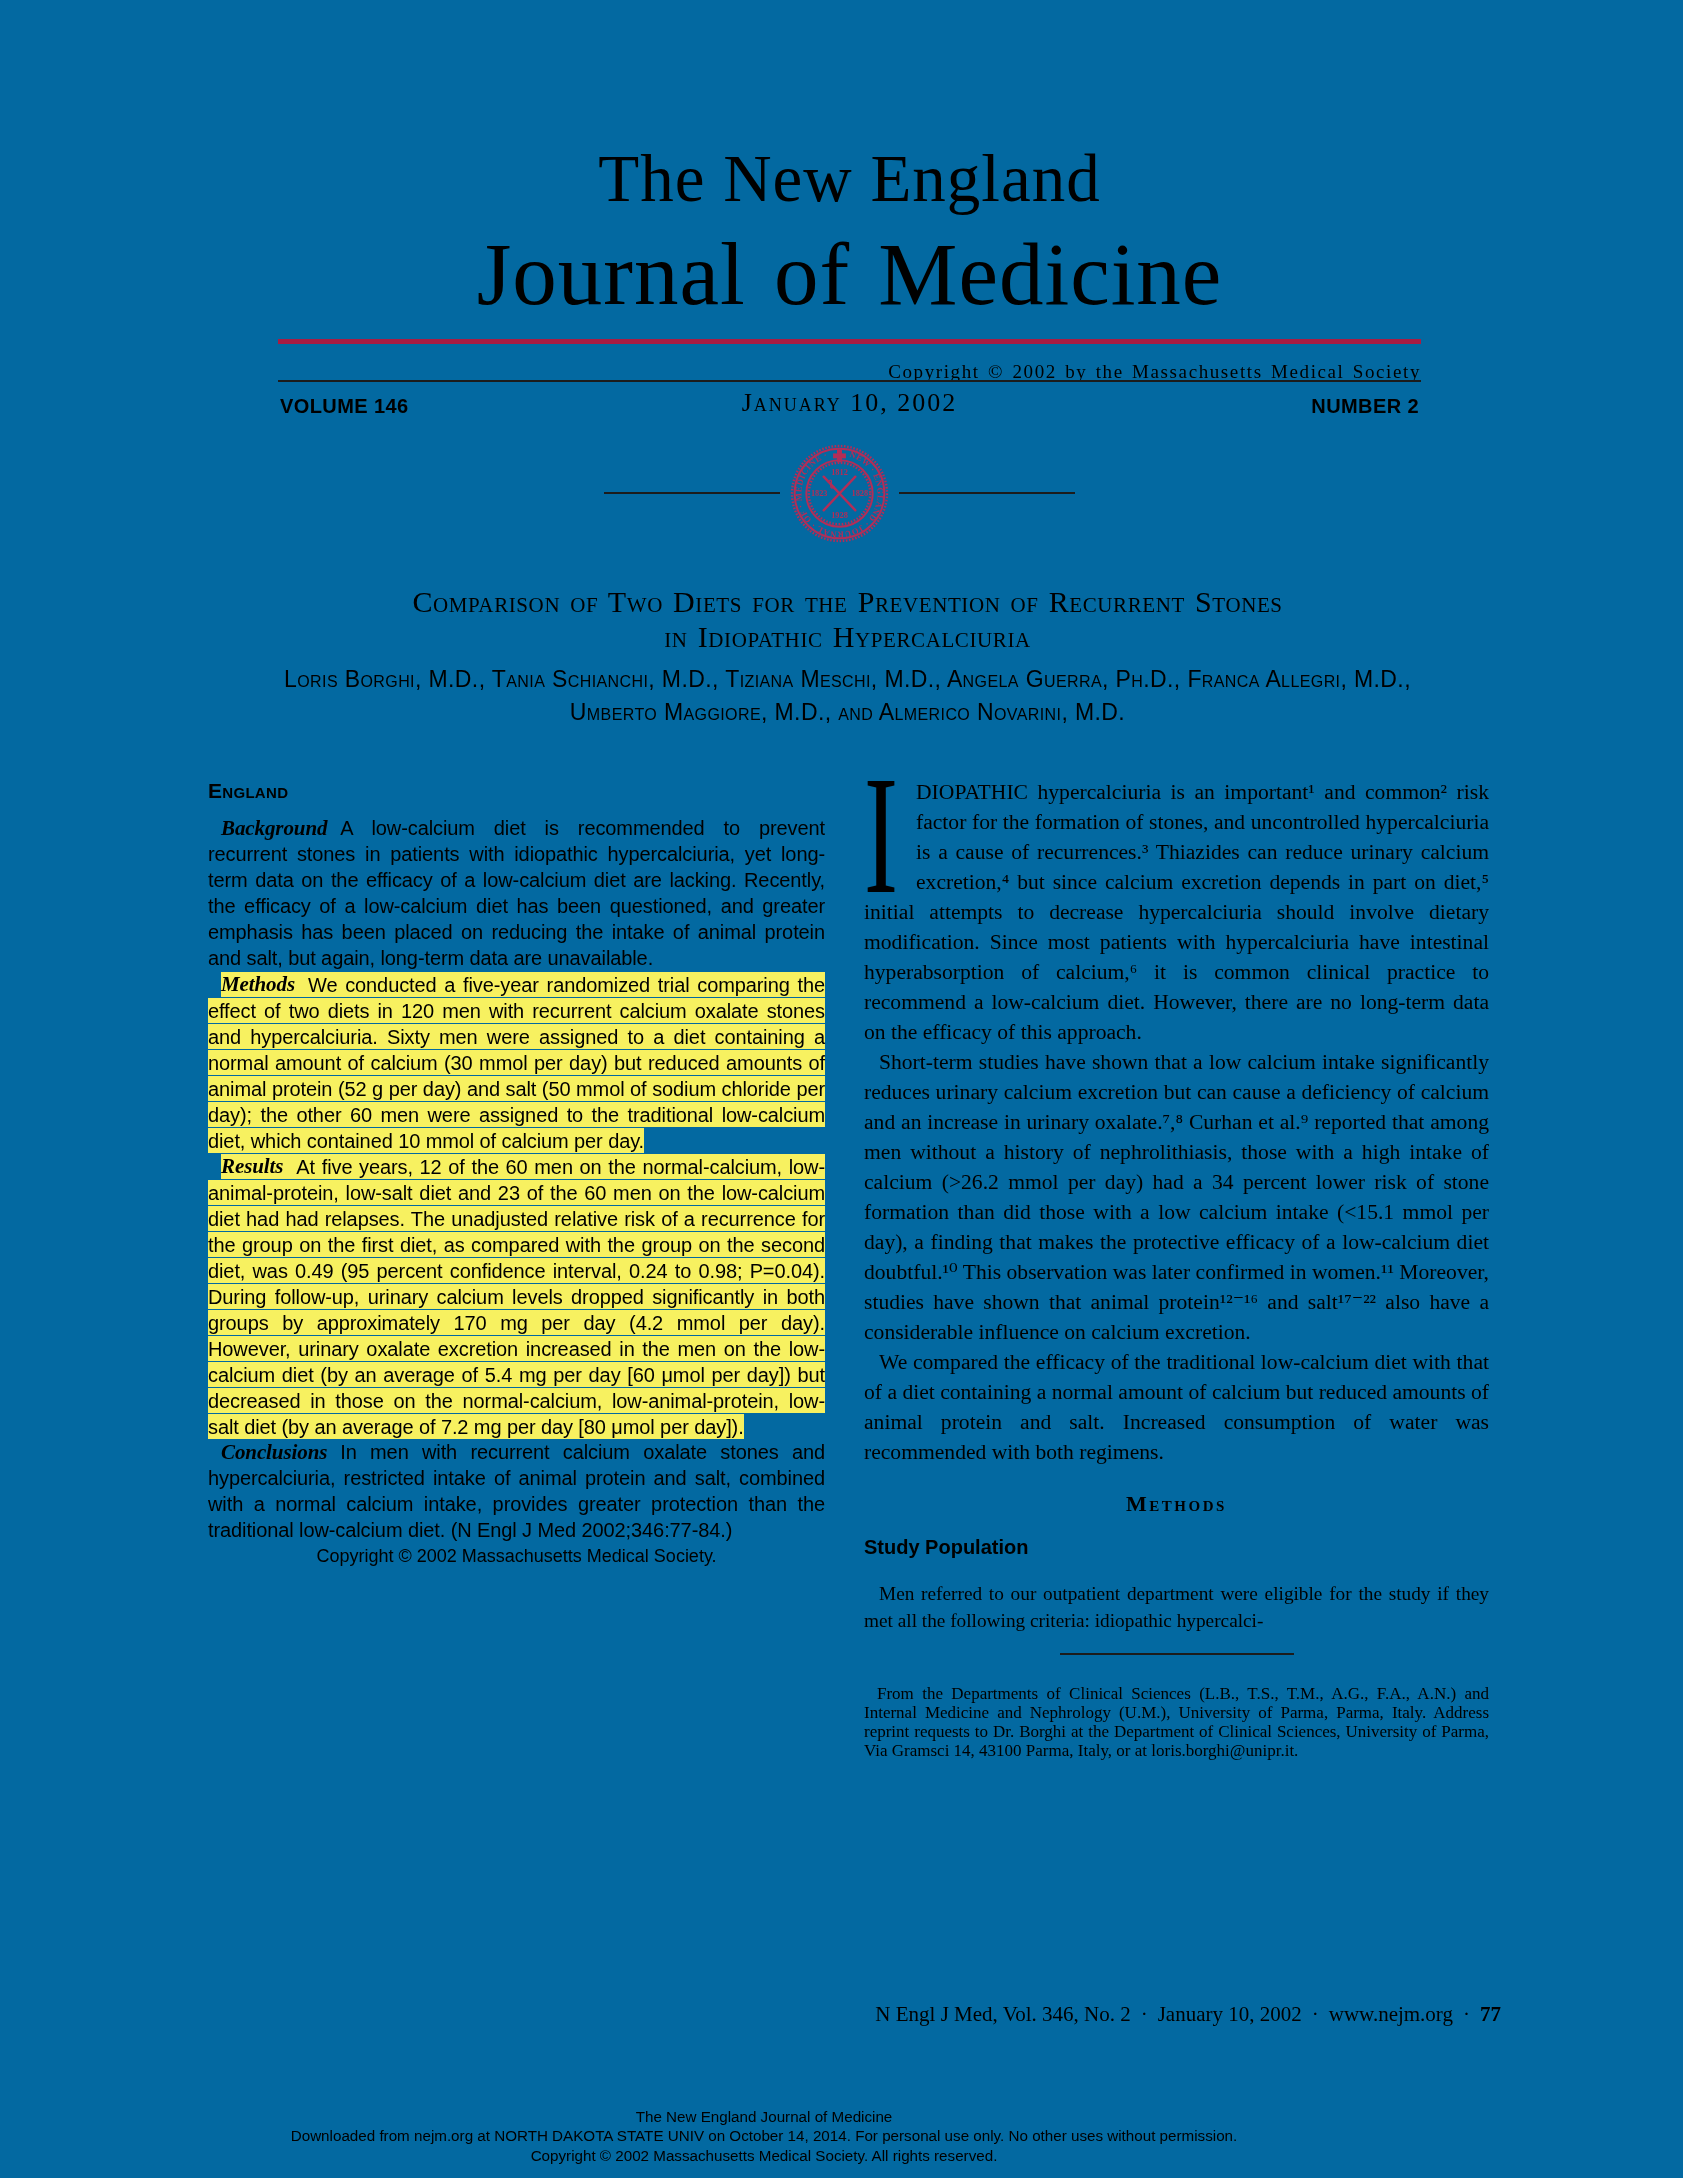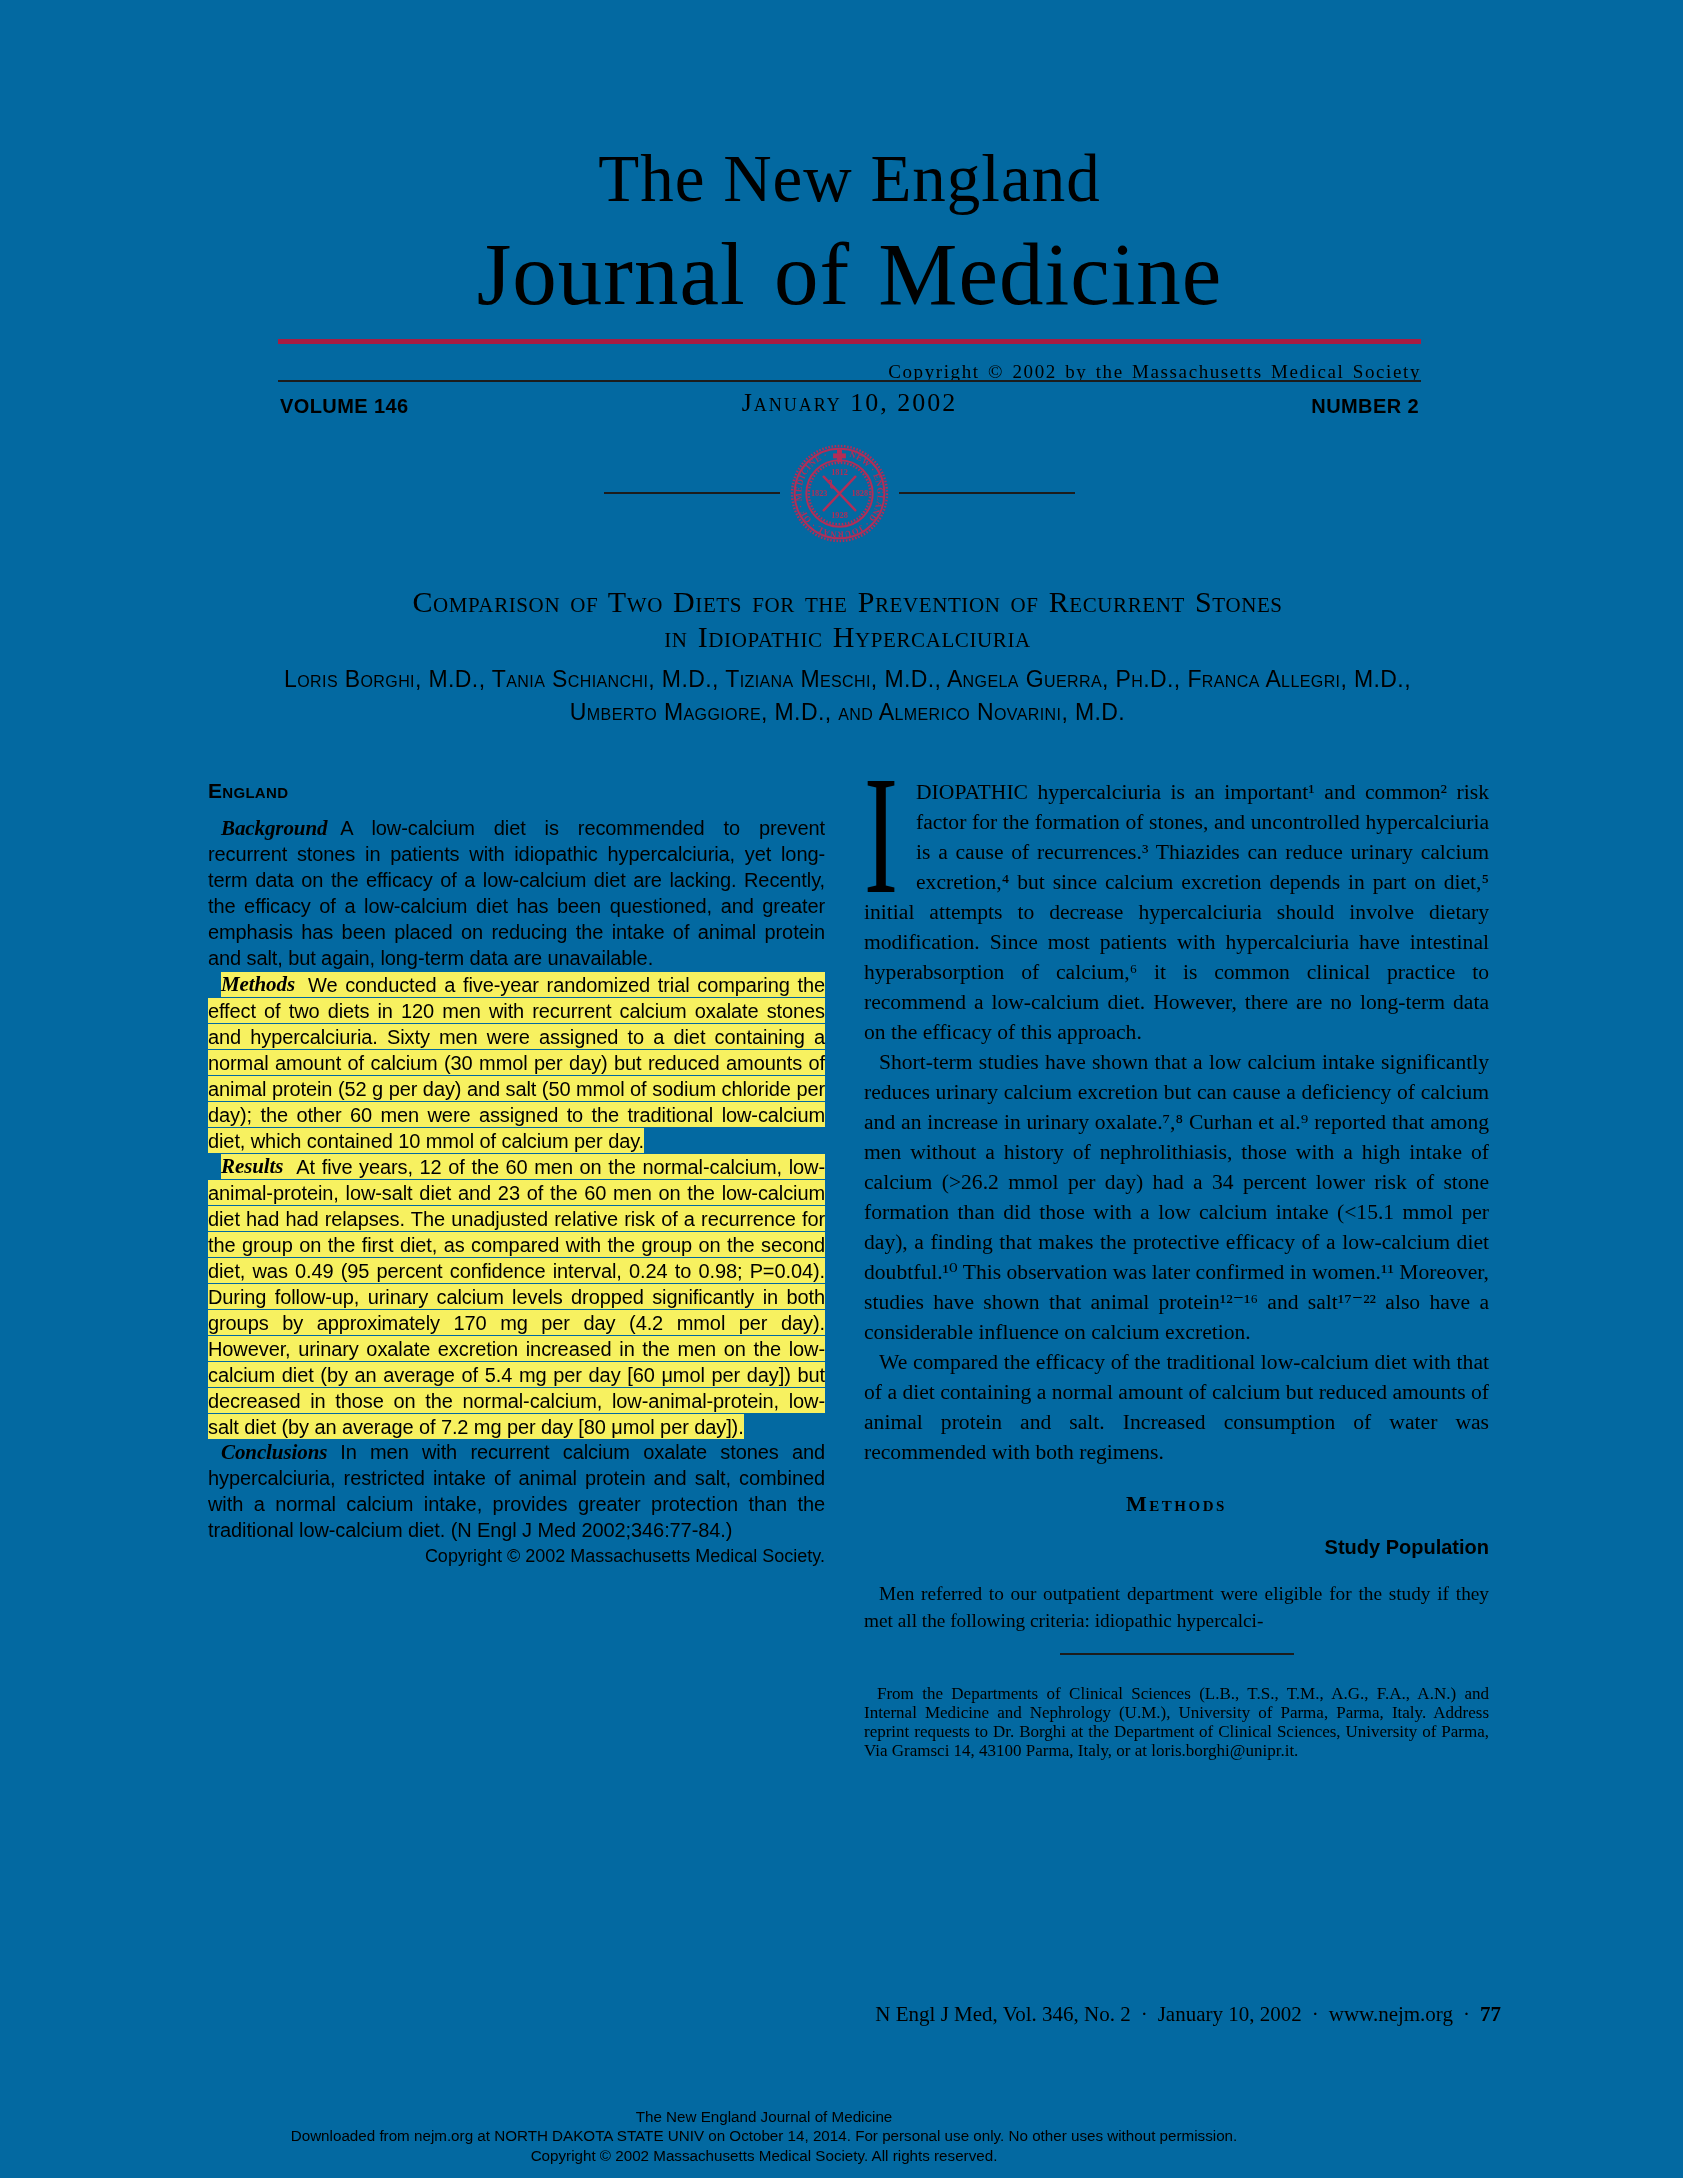--- a/index.html
+++ b/index.html
@@ -45,31 +45,31 @@
        font:400 23px/33px "Liberation Sans","DejaVu Sans",sans-serif;font-variant:small-caps;letter-spacing:0.4px;}
 
   
   .col-left{position:absolute;left:208px;top:779px;width:617px;}
   .col-left h2{margin:0 0 12px 0;font:700 21px/24px "Liberation Sans","DejaVu Sans",sans-serif;
        font-variant:small-caps;letter-spacing:0.3px;}
   .ab{margin:0;font:400 20px/26px "Liberation Sans","DejaVu Sans",sans-serif;
        text-align:justify;text-indent:13px;letter-spacing:-0.1px;}
   .rh{font:700 italic 21px/26px "Liberation Serif","DejaVu Serif",serif;font-style:italic;padding-right:13px;}
   .hl{background:var(--hl);padding:1.5px 0;}
-  .ab-copy{margin:1px 0 8px 0;font:400 18px/25px "Liberation Sans","DejaVu Sans",sans-serif;text-align:right;}
+  .ab-copy{margin:1px 0 8px 0;font:400 18px/25px "Liberation Sans","DejaVu Sans",sans-serif;text-align:center;}
 
   .col-right{position:absolute;left:864px;top:777px;width:625px;}
   .ser{margin:0;font:400 21.6px/30px "Liberation Serif","DejaVu Serif",serif;text-align:justify;}
   .ind{text-indent:15px;}
   .dc{float:left;width:44px;height:113px;margin:2px 8px 0 0;
       font:400 170px/113px "Liberation Serif","DejaVu Serif",serif;
       transform:scaleX(0.60);transform-origin:0 50%;}
   .col-right h3{margin:24px 0 0 0;text-align:center;
       font:700 22px/26px "Liberation Serif","DejaVu Serif",serif;font-variant:small-caps;letter-spacing:2.5px;}
-  .col-right h4{margin:18px 0 0 0;font:700 20px/24px "Liberation Sans","DejaVu Sans",sans-serif;text-align:right;}
+  .col-right h4{margin:18px 0 0 0;font:700 20px/24px "Liberation Sans","DejaVu Sans",sans-serif;}
   .study{margin:21px 0 0 0;font:400 19.3px/27px "Liberation Serif","DejaVu Serif",serif;text-align:justify;}
   .fn-rule{margin:19px auto 0 auto;width:234px;height:2px;background:#1c1c1c;}
   .fn{margin:29px 0 0 0;font:400 17px/19px "Liberation Serif","DejaVu Serif",serif;
       text-align:justify;text-indent:13px;}
 
   
   .footer{position:absolute;left:221px;top:2001px;width:1280px;text-align:right;
       font:400 21px/26px "Liberation Serif","DejaVu Serif",serif;}
   .footer .dot{margin:0 10px;}
   .footer b{font-weight:700;}

